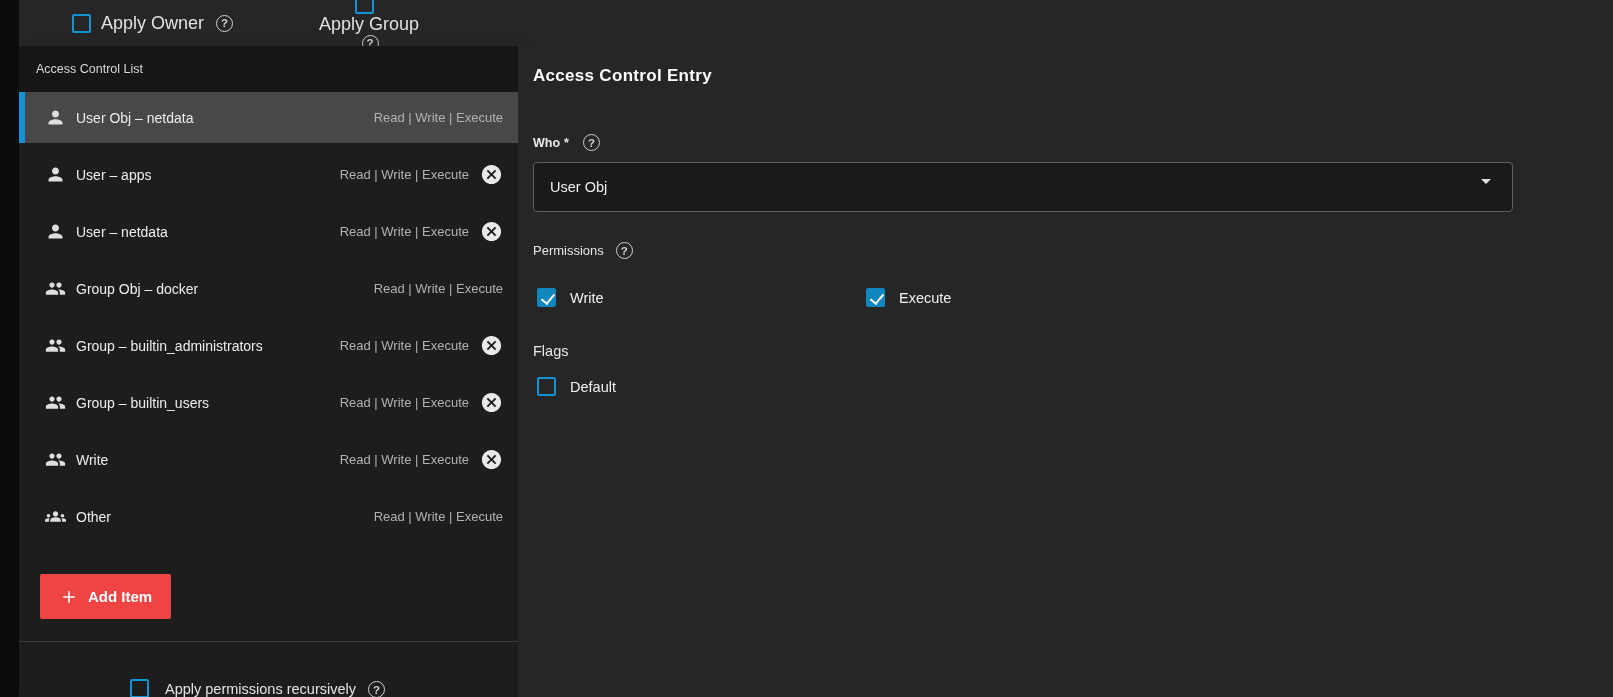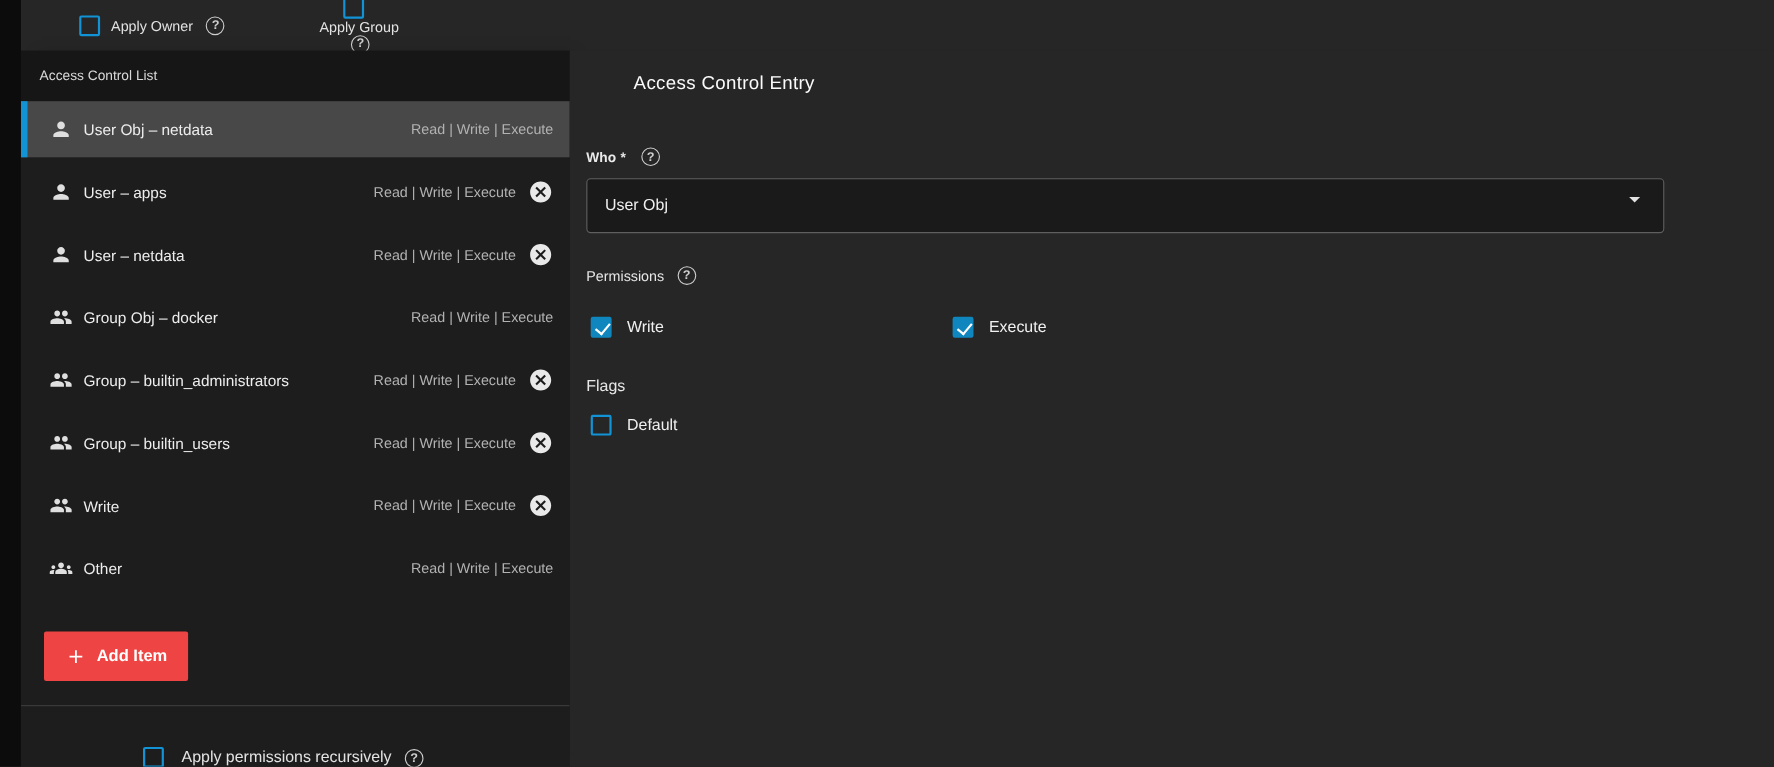--- a/index.html
+++ b/index.html
@@ -13,21 +13,21 @@
   .screen { position: relative; width: 1613px; height: 697px; overflow: hidden; background: #262626; }
 
   
   .left-gutter { position: absolute; left: 0; top: 0; width: 19px; height: 697px; background: #0c0c0c; }
 
   
   .topbar { position: absolute; left: 19px; top: 0; right: 0; height: 46px; display: flex; align-items: center; }
   .topbar-group { display: flex; align-items: center; }
   .topbar-group.owner { margin-left: 53px; }
   .topbar-group.group { margin-left: 76px; flex-direction: column; }
-  .topbar-label { margin-left: 10px; font-size: 13px; color: #e2e2e2; }
+  .topbar-label { margin-left: 10px; font-size: 18px; color: #e2e2e2; }
   .topbar .help { margin-left: 12px; }
 
   
   .cb { position: relative; flex: none; width: 19px; height: 19px; border: 2px solid var(--accent, #1193d6); border-radius: 2px; background: transparent; cursor: pointer; padding: 0; }
   .cb.checked { background: var(--cb-fill, #0f86bd); border-color: var(--cb-fill, #0f86bd); }
   .cb.checked::after { content: ''; position: absolute; left: 4.5px; top: 0.5px; width: 6px; height: 11px;
     border-right: 2.4px solid #fff; border-bottom: 2.4px solid #fff; transform: rotate(40deg); }
 
   
   .help { flex: none; width: 17px; height: 17px; border: 1.5px solid #cfcfcf; border-radius: 50%;
@@ -52,21 +52,21 @@
     justify-content: center; gap: 9px; cursor: pointer; }
   .add-btn svg { width: 20px; height: 20px; fill: #fff; }
 
   .list-divider { margin-top: 22px; height: 0; border-top: 1px solid #3c3c3c; }
   .recursive-row { margin: 37px 0 0 111px; display: flex; align-items: flex-start; }
   .recursive-label { margin-left: 16px; margin-top: 2px; font-size: 14.5px; color: #e3e3e3; white-space: nowrap; }
   .recursive-row .help { margin-left: 12px; margin-top: 2px; }
 
   
   .right-panel { position: absolute; left: 518px; top: 46px; right: 0; bottom: 0; background: #262626; padding-left: 15px; }
-  .ace-title { margin-top: 20px; font-size: 17px; font-weight: normal; letter-spacing: .3px; color: #fbfbfb; margin-left: 43px; }
+  .ace-title { margin-top: 20px; font-size: 17px; font-weight: bold; letter-spacing: .3px; color: #fbfbfb; }
   .who-row { margin-top: 48px; display: flex; align-items: center; }
   .who-label { font-size: 12.5px; font-weight: bold; color: #eaeaea; }
   .req-marker { font-size: 12.5px; font-weight: bold; color: #eaeaea; margin-left: 4px; }
   .who-row .help { margin-left: 14px; }
   .select-box { position: relative; margin-top: 11px; width: 980px; height: 50px; background: #1a1a1a;
     border: 1px solid #5f5f5f; border-radius: 4px; display: flex; align-items: center; padding-left: 16px;
     color: #f0f0f0; font-size: 14.5px; cursor: pointer; }
   .select-arrow { position: absolute; right: 14px; top: 6px; width: 24px; height: 24px; fill: #e2e2e2; }
   .section-label-row { margin-top: 30px; display: flex; align-items: center; }
   .section-label { font-size: 13px; color: #e6e6e6; }

